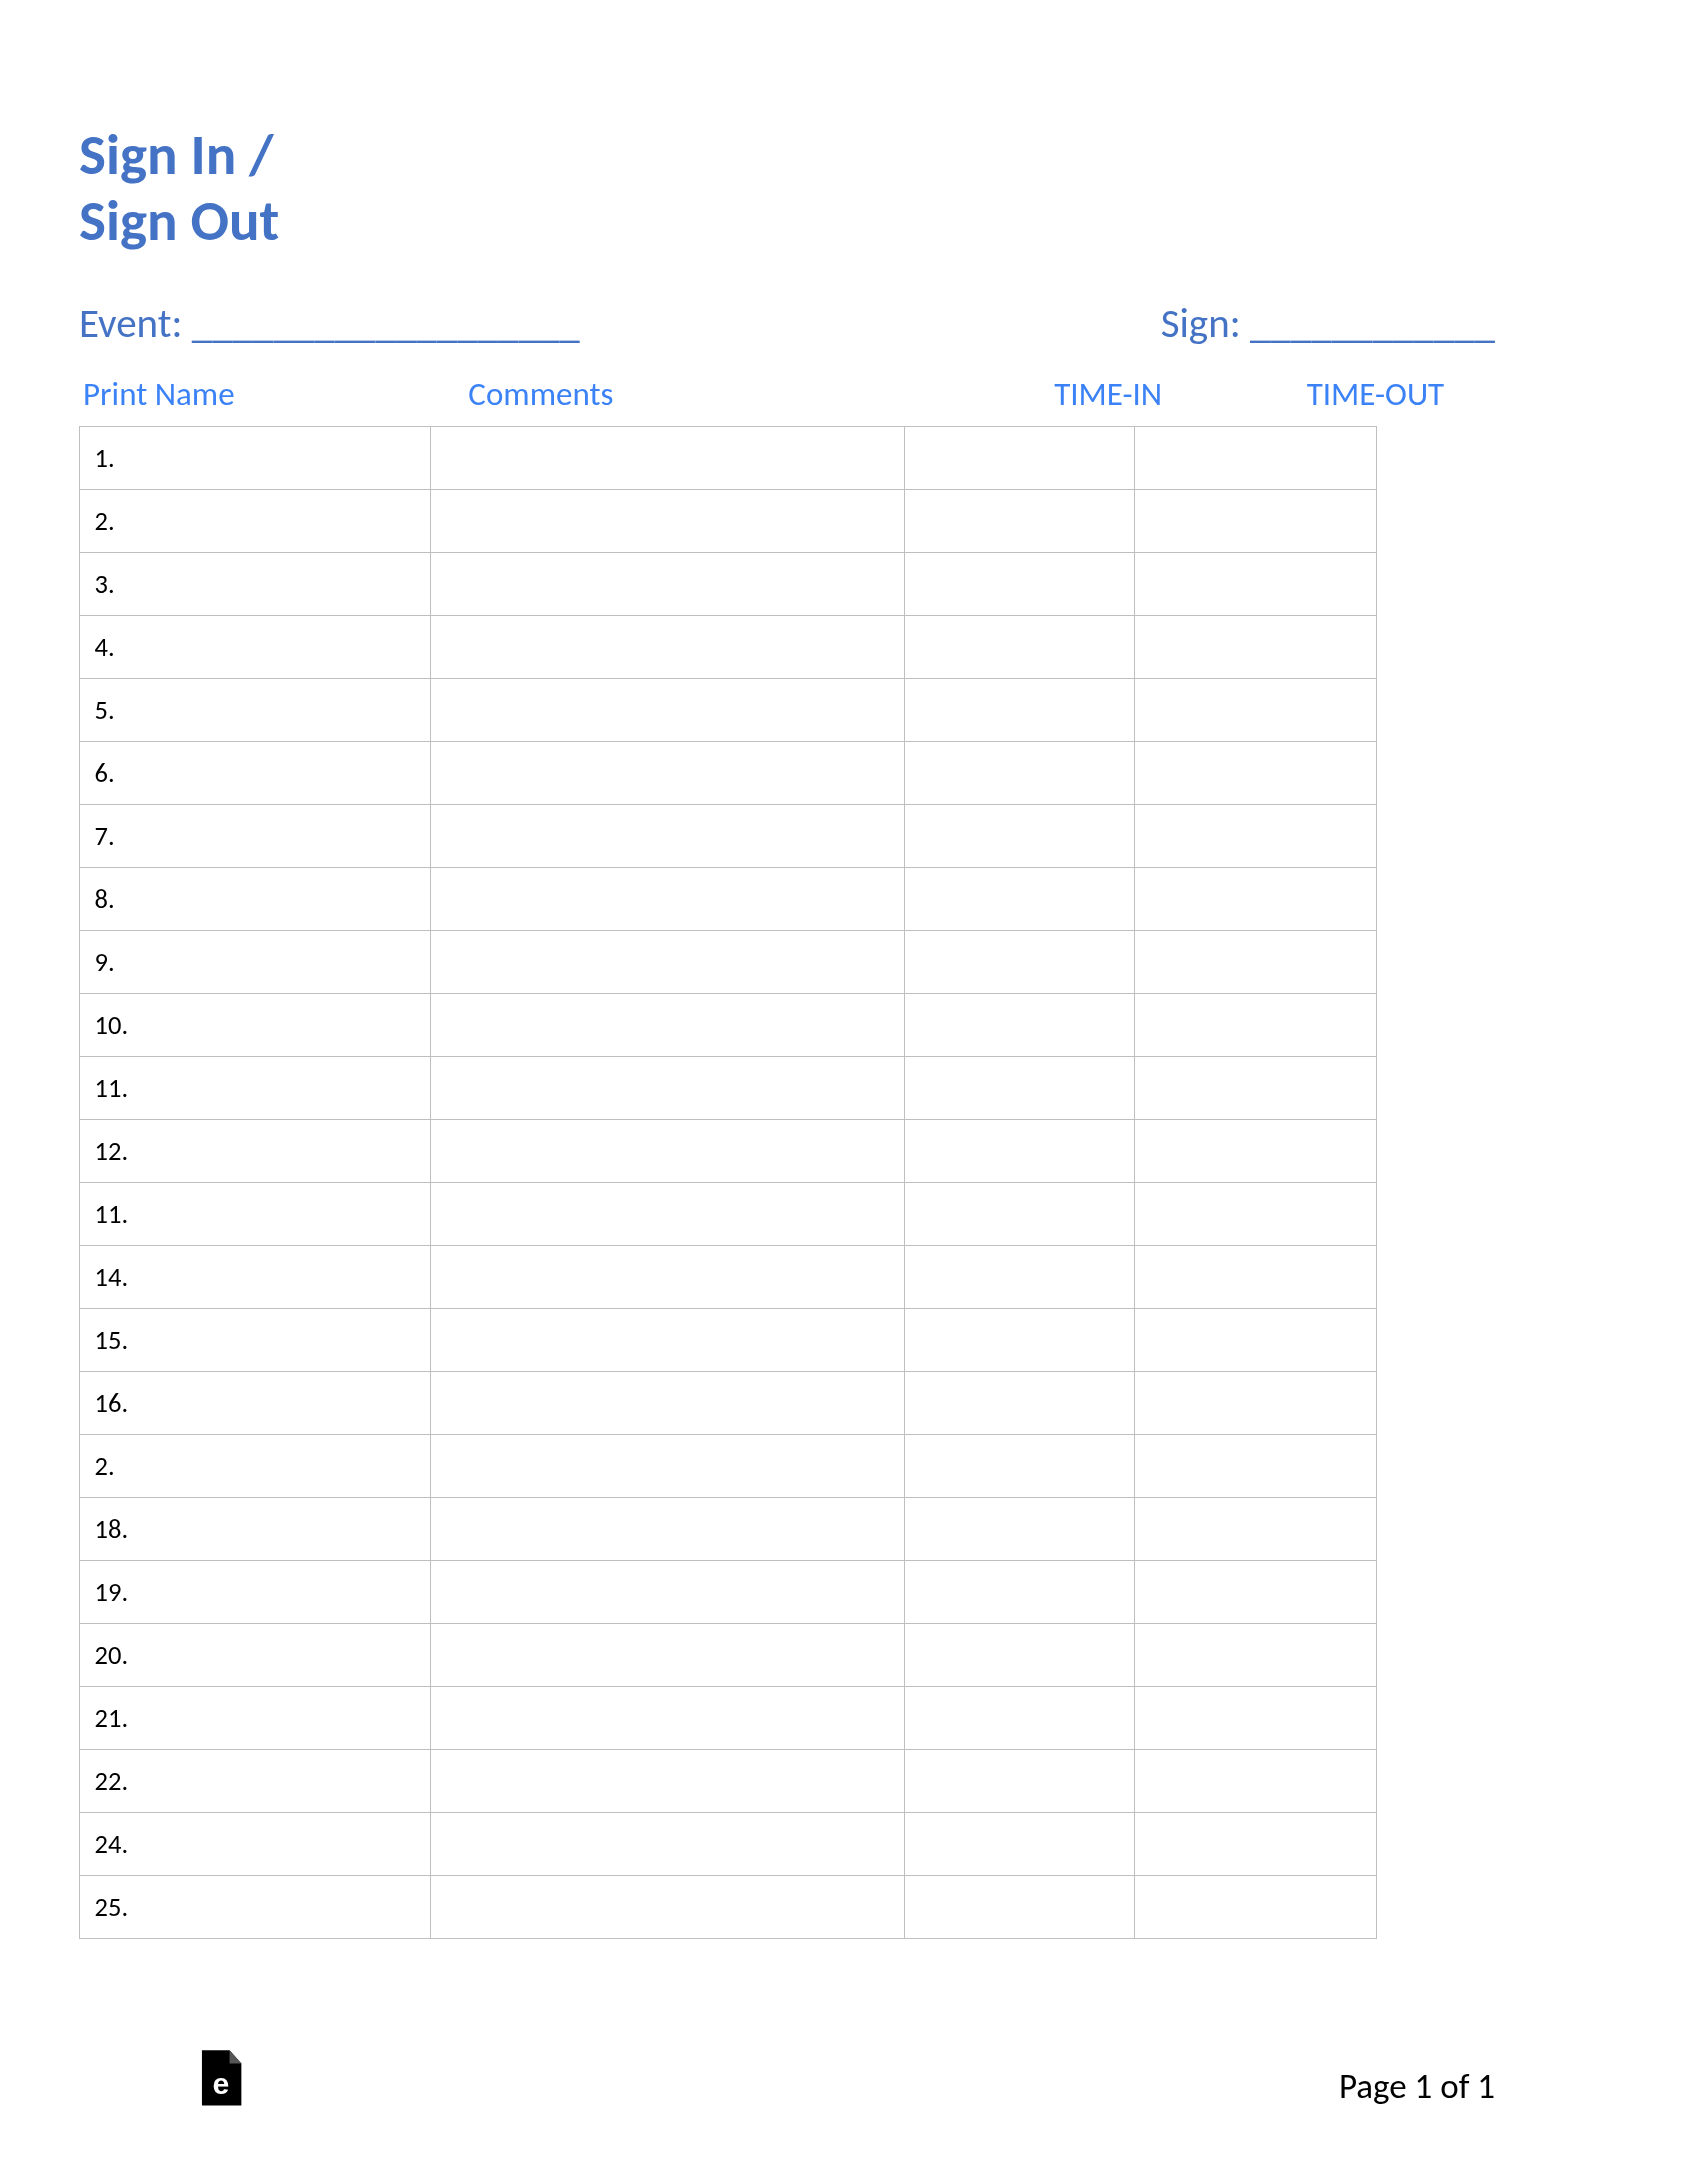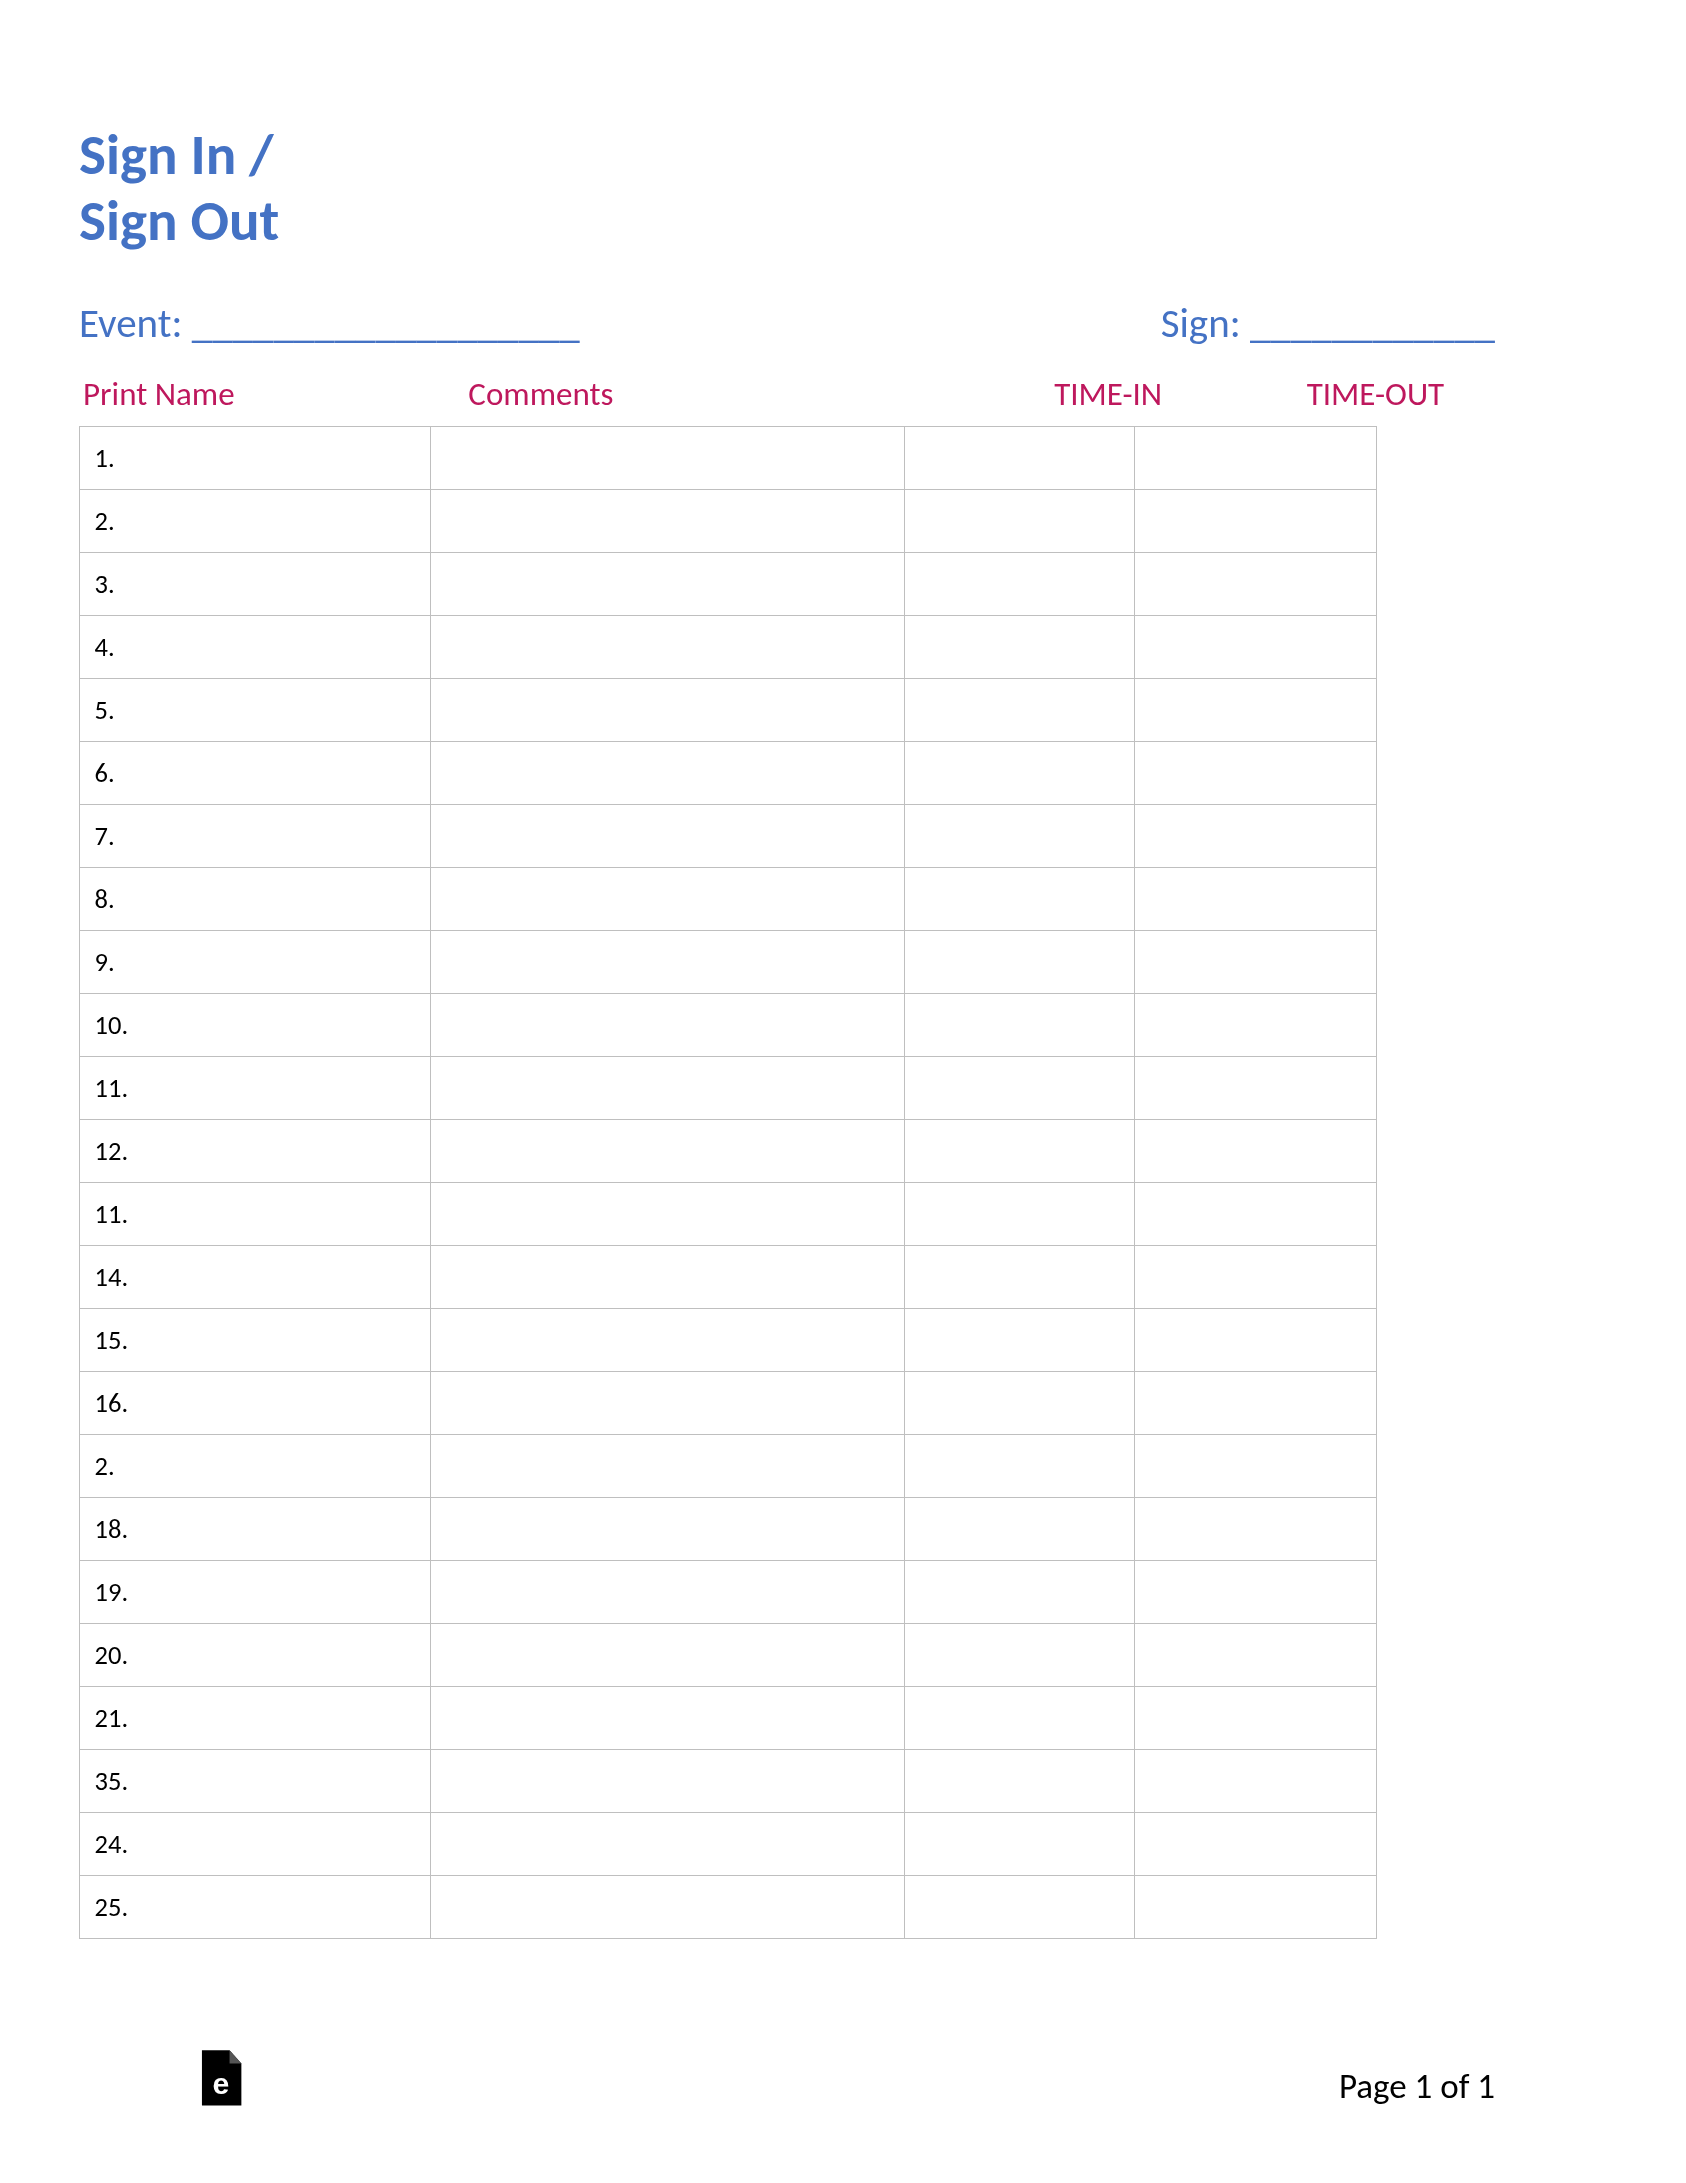--- a/index.html
+++ b/index.html
@@ -24,21 +24,21 @@
       display: flex;
       justify-content: space-between;
       color: #4472c4;
       font-size: 41px;
       margin-bottom: 26px;
     }
     .meta-event { flex: 0 0 auto; }
     .meta-date  { flex: 0 0 auto; }
     .headers {
       display: flex;
-      color: #be185d;
+      color: #3b82f6;
       font-size: 33px;
       font-weight: 500;
       margin-bottom: 12px;
       gap: 32px;
     }
     .h-name   { width: 363px; padding-left: 4px; }
     .h-comm   { width: 500px; }
     .h-in     { width: 235px; text-align: center; }
     .h-out    { width: 243px; text-align: center; }
     table.sheet {
@@ -219,21 +219,21 @@
           <td class="col-in"></td>
           <td class="col-out"></td>
         </tr>
         <tr>
           <td class="col-name">21.</td>
           <td class="col-comm"></td>
           <td class="col-in"></td>
           <td class="col-out"></td>
         </tr>
         <tr>
-          <td class="col-name">35.</td>
+          <td class="col-name">22.</td>
           <td class="col-comm"></td>
           <td class="col-in"></td>
           <td class="col-out"></td>
         </tr>
         <tr>
           <td class="col-name">24.</td>
           <td class="col-comm"></td>
           <td class="col-in"></td>
           <td class="col-out"></td>
         </tr>

